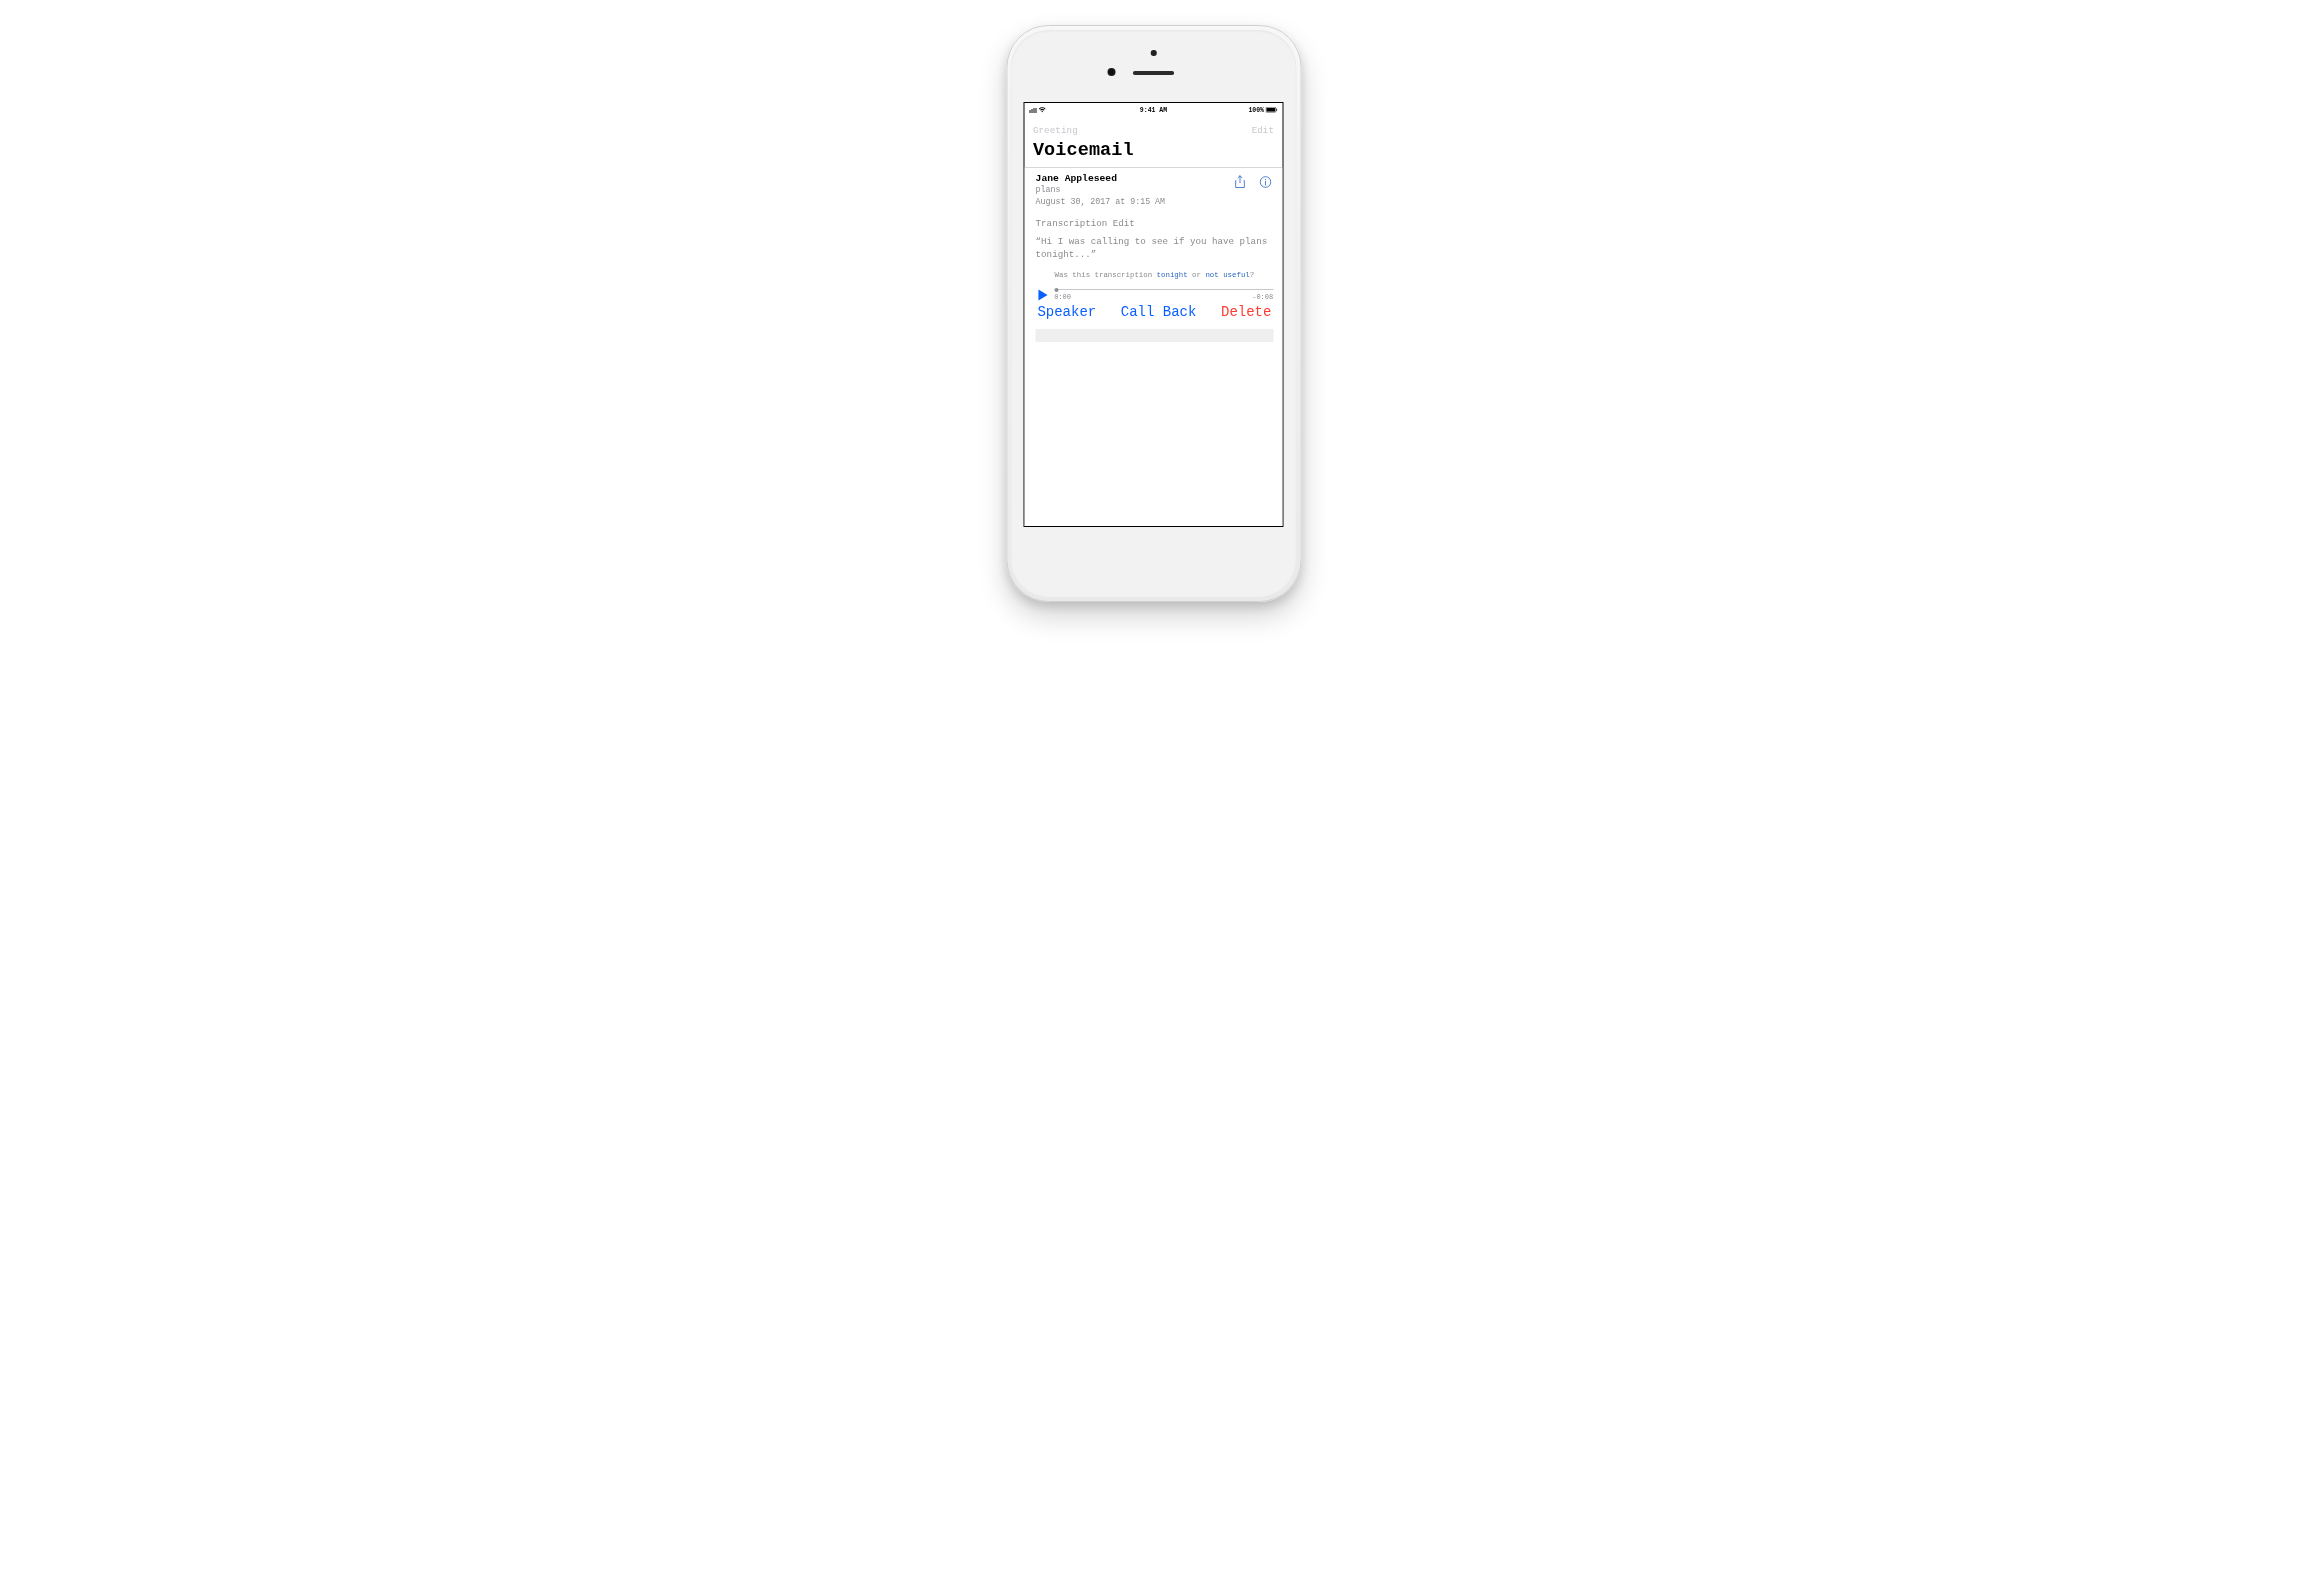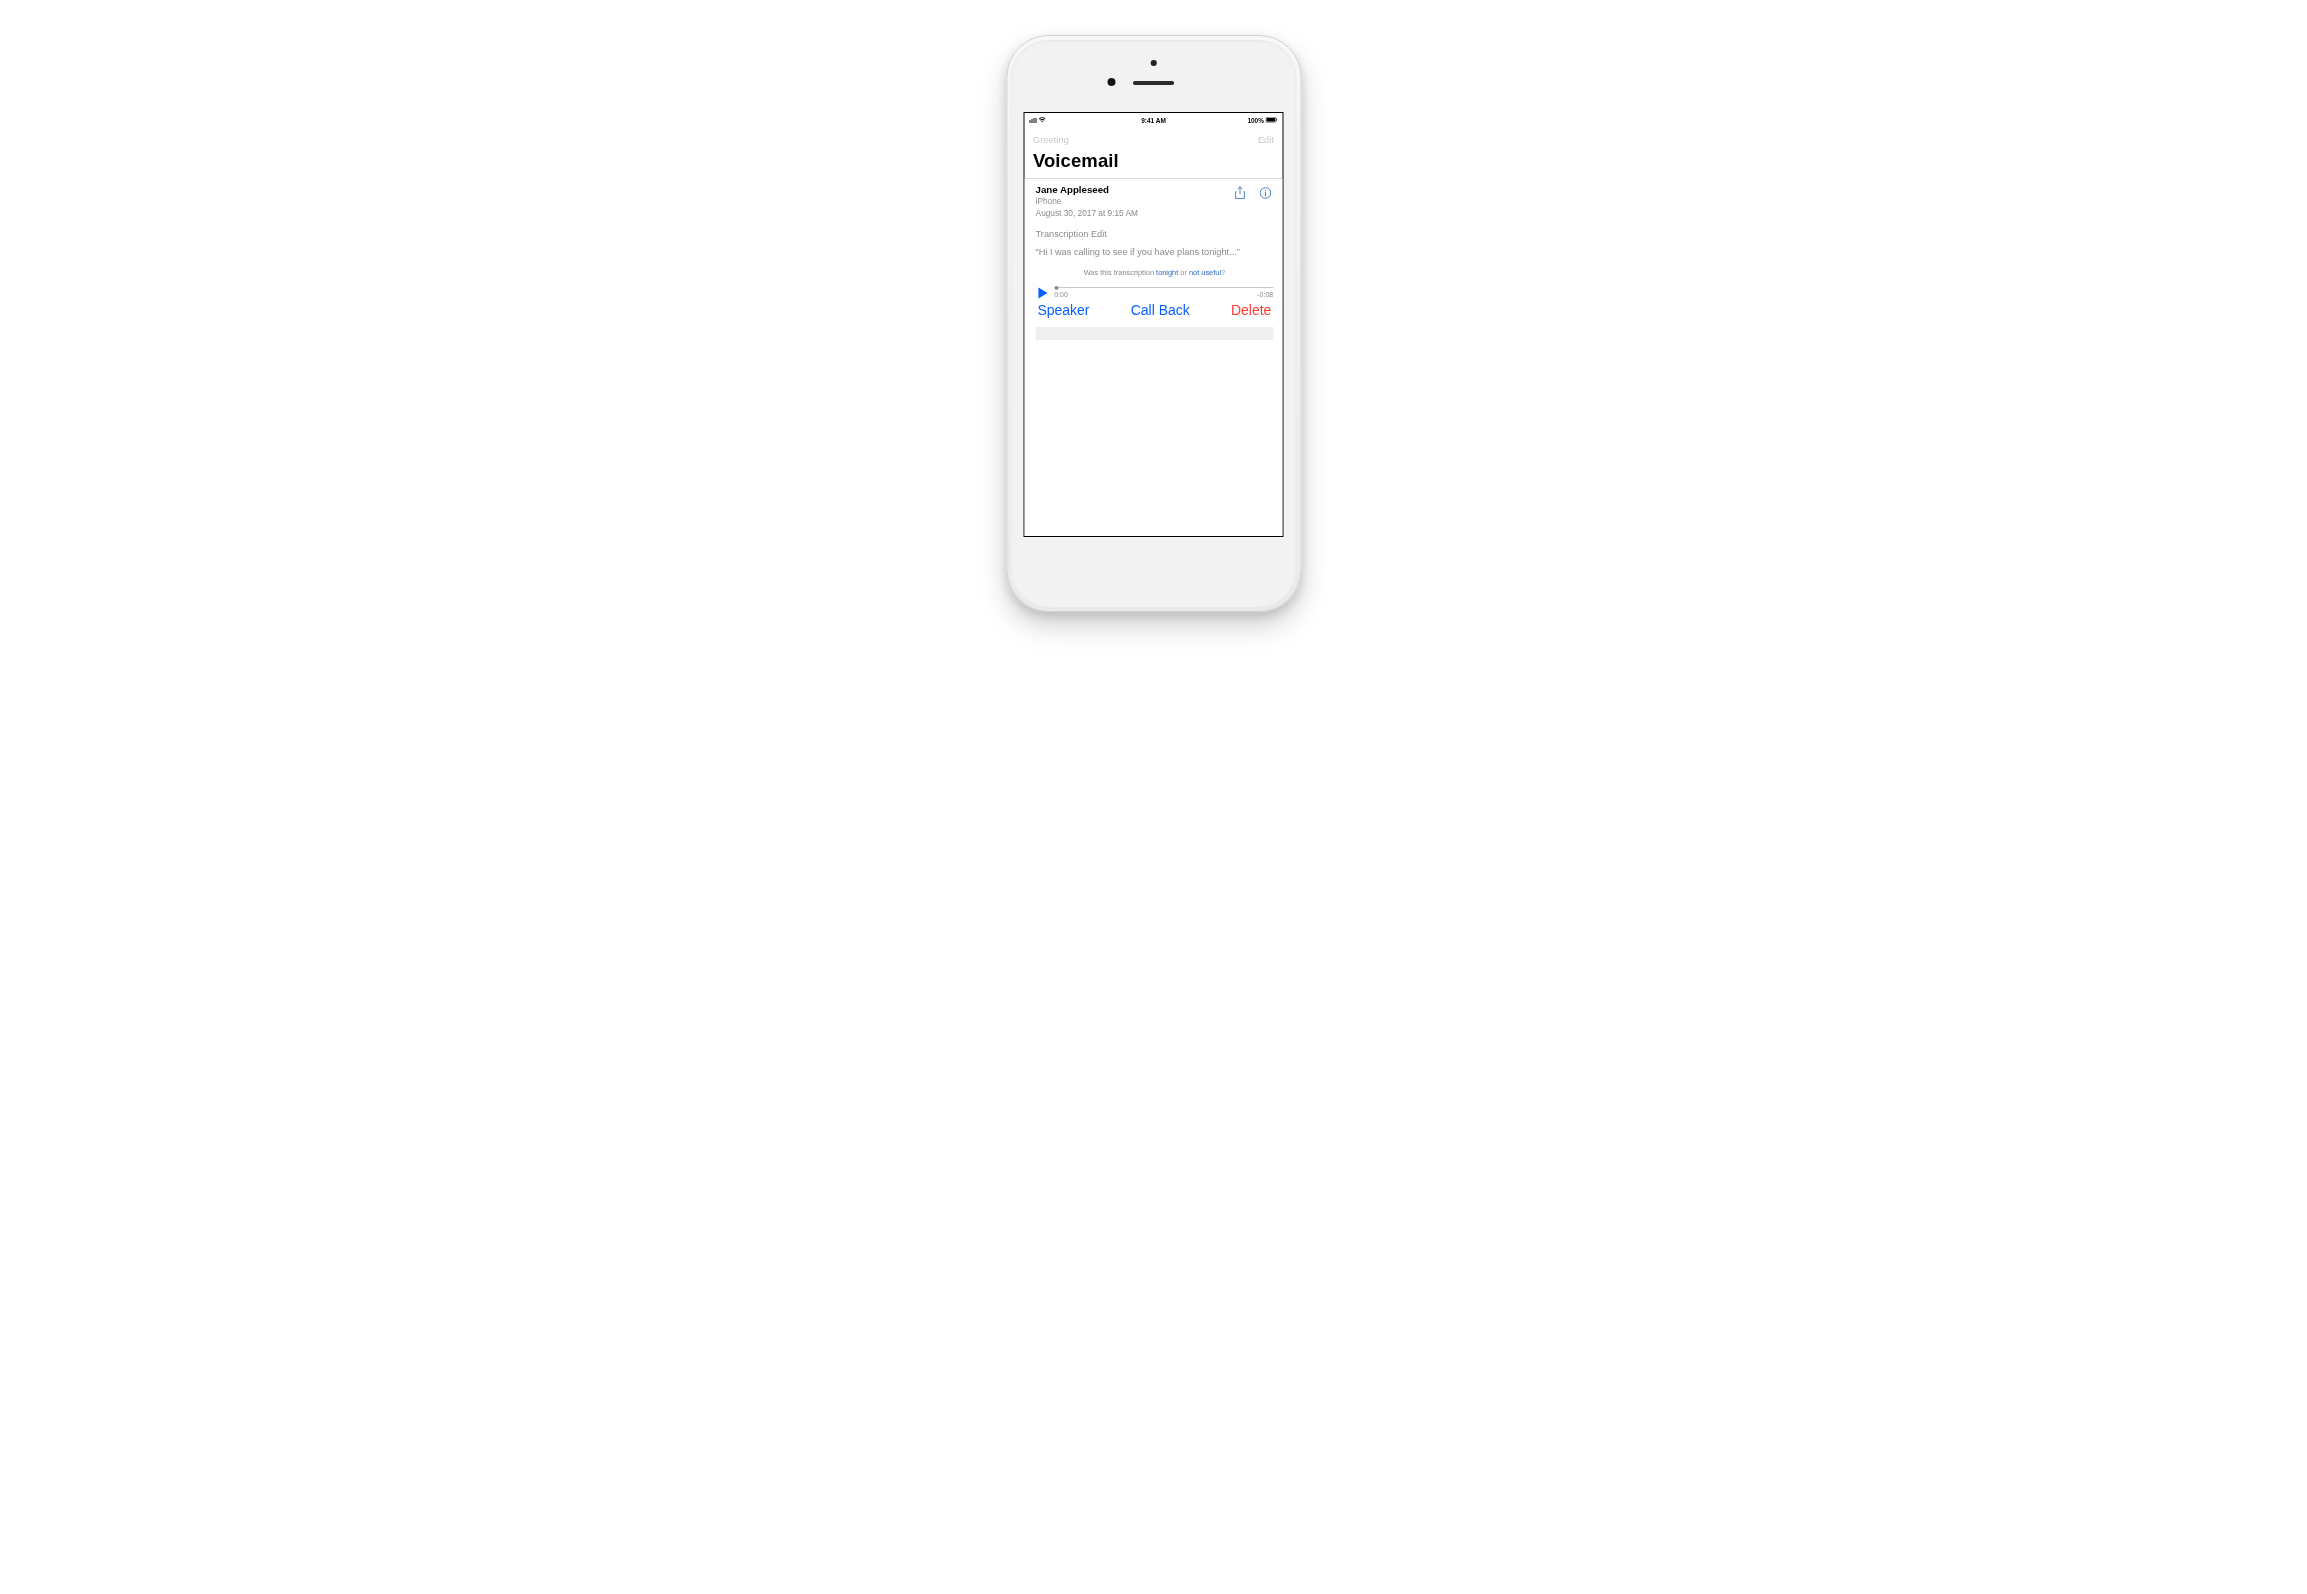--- a/index.html
+++ b/index.html
@@ -11,27 +11,28 @@
   }
   .stage {
     width: 664px; height: 399px;
     position: relative;
     background: #ffffff;
   }
   
   .phone {
     position: absolute;
     left: 50%; transform: translateX(-50%);
-    top: 35px;
+    top: 25px;
     width: 295px; height: 577px;
     border-radius: 42px;
     background: linear-gradient(180deg, #f7f7f8, #e9e9ea);
     box-shadow: 0 14px 28px rgba(0,0,0,0.18), 0 4.6px 9.2px rgba(0,0,0,0.12);
     border: 0.5px solid #d0d0d2;
     overflow: hidden;
+    font-family: Liberation Mono, monospace;
   }
   .phone::before {
     
     content: '';
     position: absolute; inset: 3.7px;
     border-radius: 38px;
     background: #f2f2f3;
     box-shadow: inset 0 0.9px 2.8px rgba(0,0,0,0.06);
   }
   .earpiece {
@@ -170,21 +171,21 @@
         <span class="nav-link">Edit</span>
       </div>
 
       <h1 class="page-title">Voicemail</h1>
       <div class="divider"></div>
 
       <div class="vm-card">
         <div class="vm-head">
           <div class="vm-meta">
             <div class="caller">Jane Appleseed</div>
-            <div class="source">iPhone</div>
+            <div class="source">plans</div>
             <div class="datetime">August 30, 2017 at 9:15 AM</div>
           </div>
           <div class="vm-icons">
             <span class="ibtn">
               <svg width="11" height="14" viewBox="0 0 24 30" fill="none" stroke="#2b68c4" stroke-width="1.8">
                 <path d="M12 1.5v15" stroke-linecap="round"></path>
                 <path d="M7.5 6L12 1.5L16.5 6" stroke-linecap="round" stroke-linejoin="round"></path>
                 <path d="M4 12h-1.5v15h19V12H20" stroke-linejoin="round"></path>
               </svg>
             </span>

